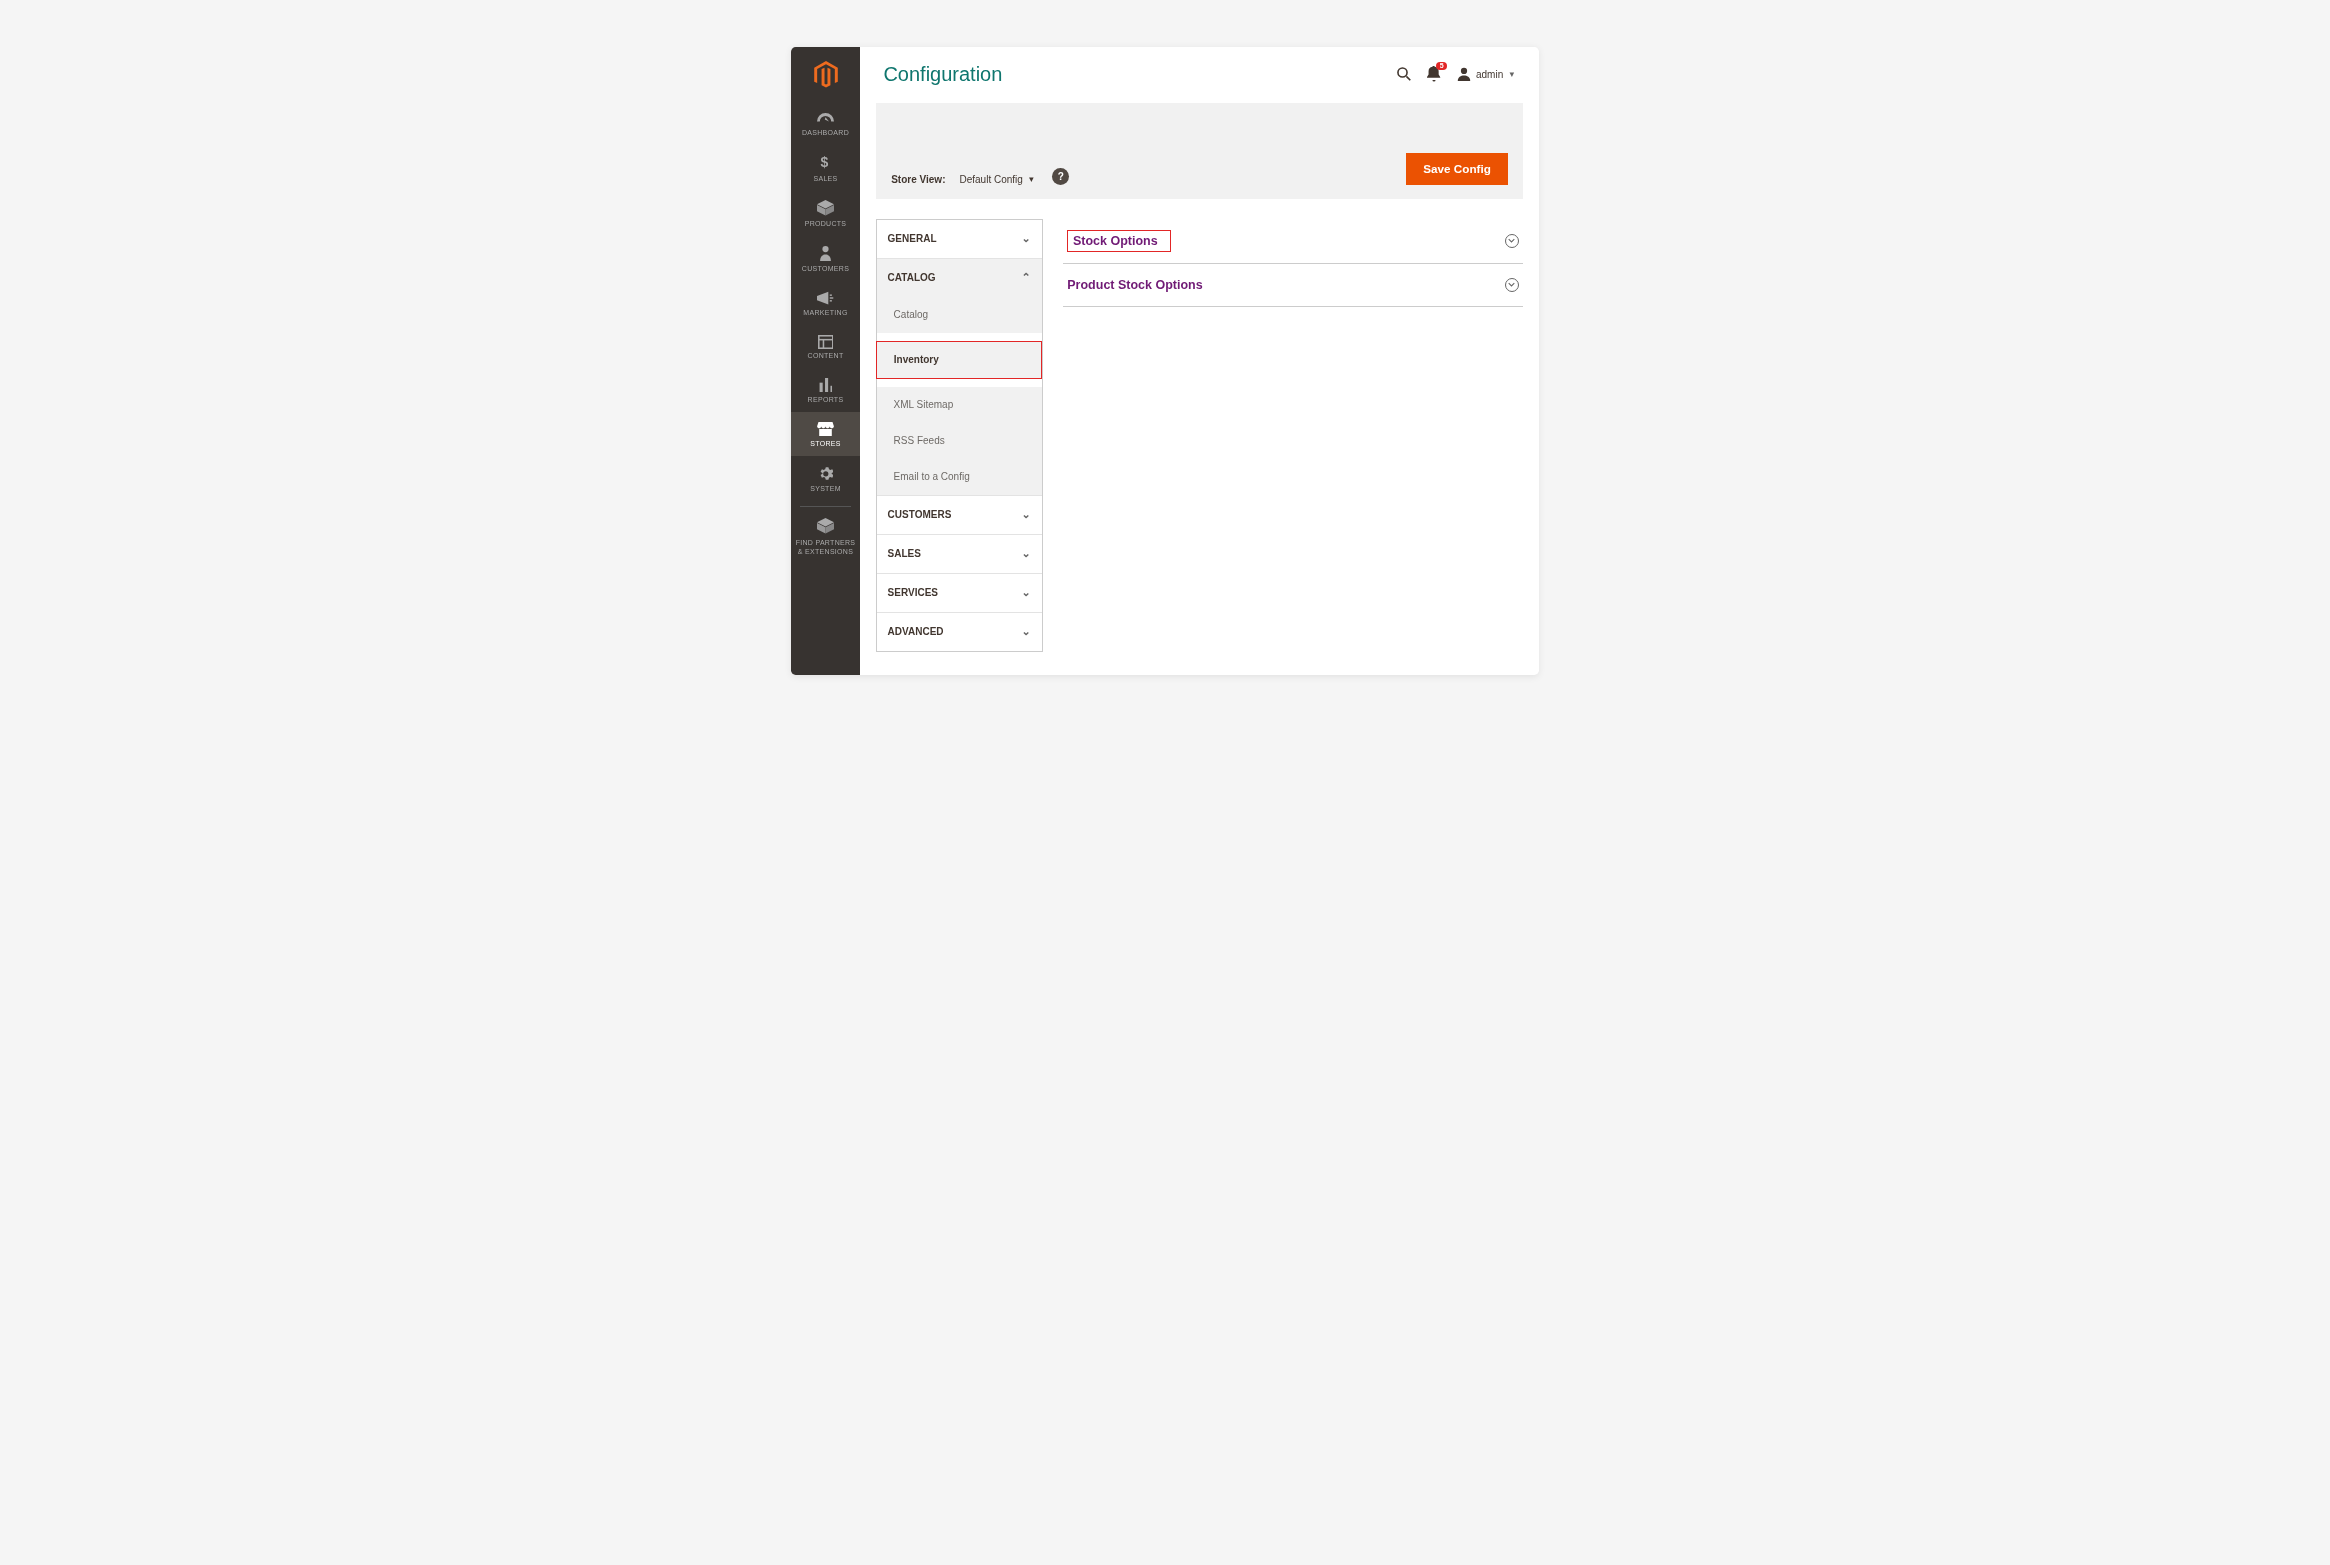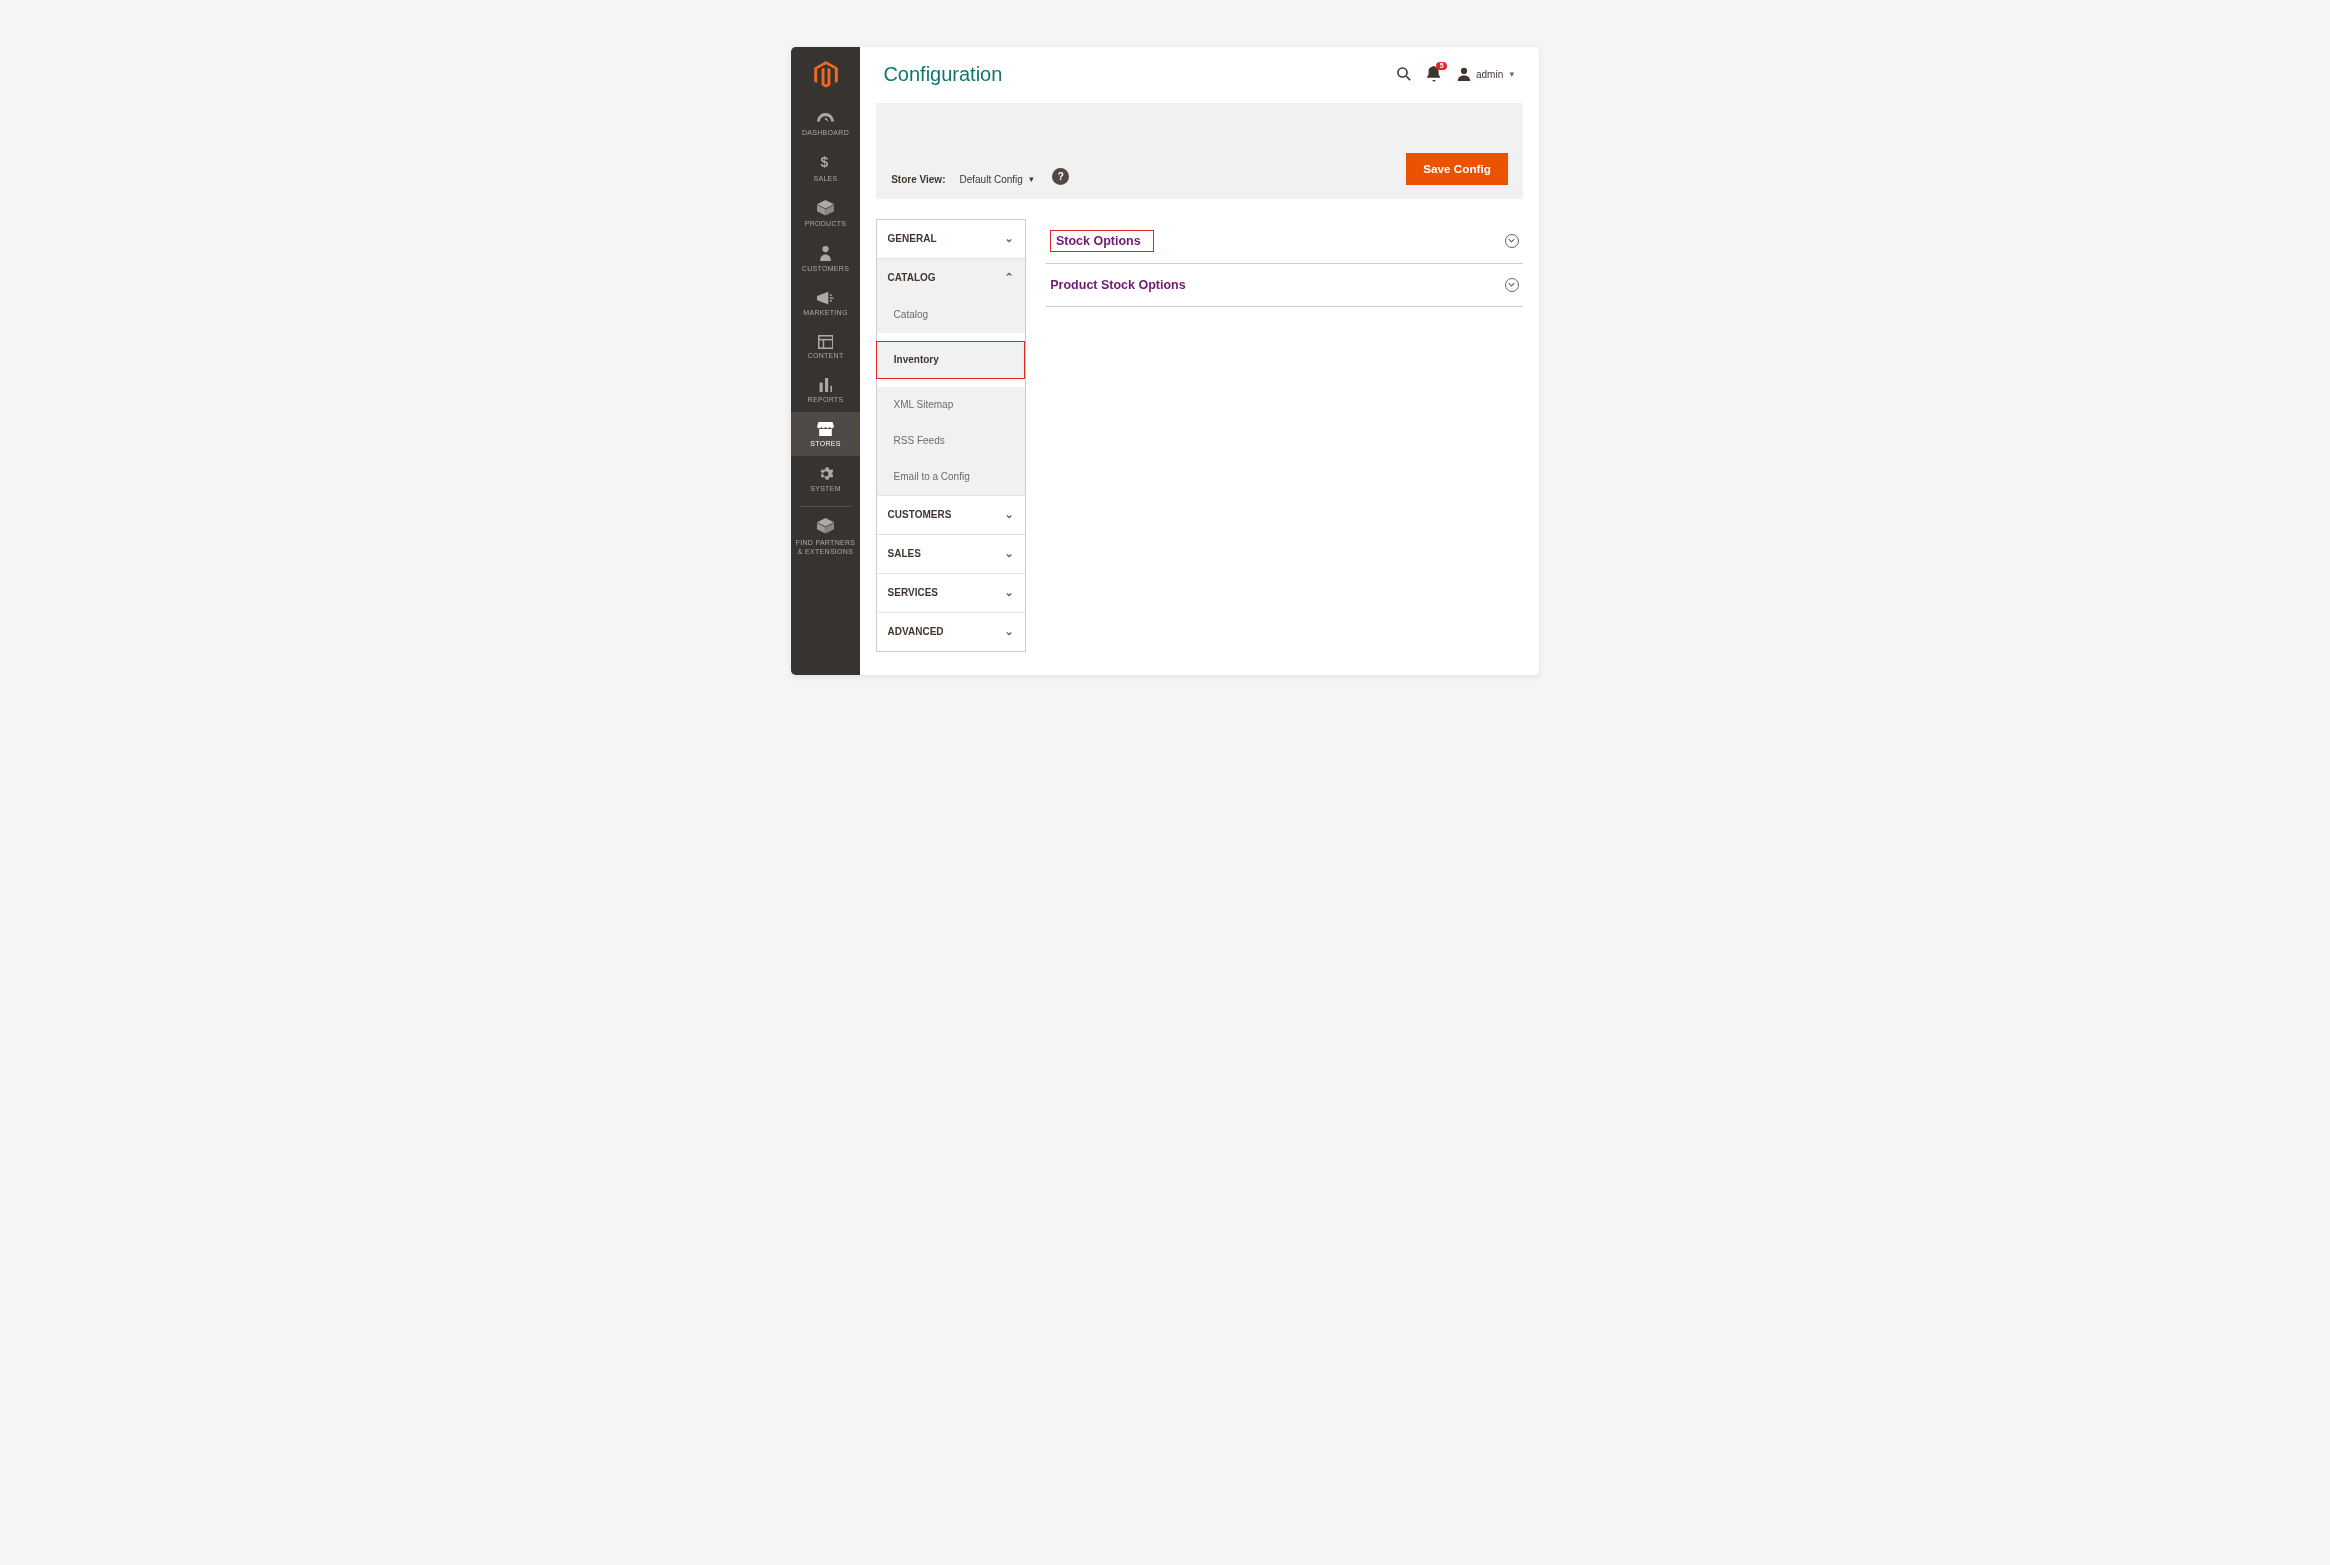--- a/index.html
+++ b/index.html
@@ -91,21 +91,21 @@
 }
 .scope-spacer { flex:1; }
 .save-btn {
   background:#eb5202; color:#fff; border:none;
   font-size:11.7px; font-weight:600;
   padding: 9.4px 17px; cursor:pointer;margin-top:36px;
 }
 
 .content-row { display:flex; padding: 20px 15.6px 23.4px; gap: 20px; }
 
-.config-tabs { width: 150px; border:0.8px solid #ccc; }
+.config-tabs { width: 167px; border:0.8px solid #ccc; }
 .tab-head {
   display:flex; align-items:center; justify-content:space-between;
   padding: 12.5px 11px; font-size:10px; font-weight:700; color:#41362f;
   border-bottom:0.8px solid #e3e3e3; cursor:pointer;
   background:#fff;
 }
 .tab-head.expanded { background:#f1f1f1; border-bottom:none; }
 .tab-sub {
   padding: 12.5px 17px; font-size:10px; color:#6e6a66;
   background:#f1f1f1; cursor:pointer;

